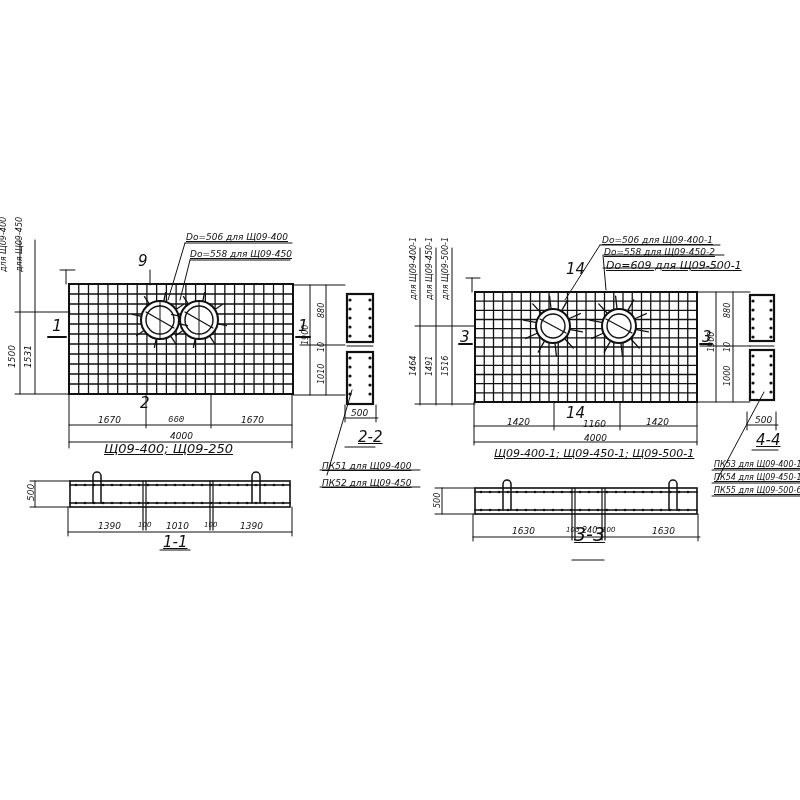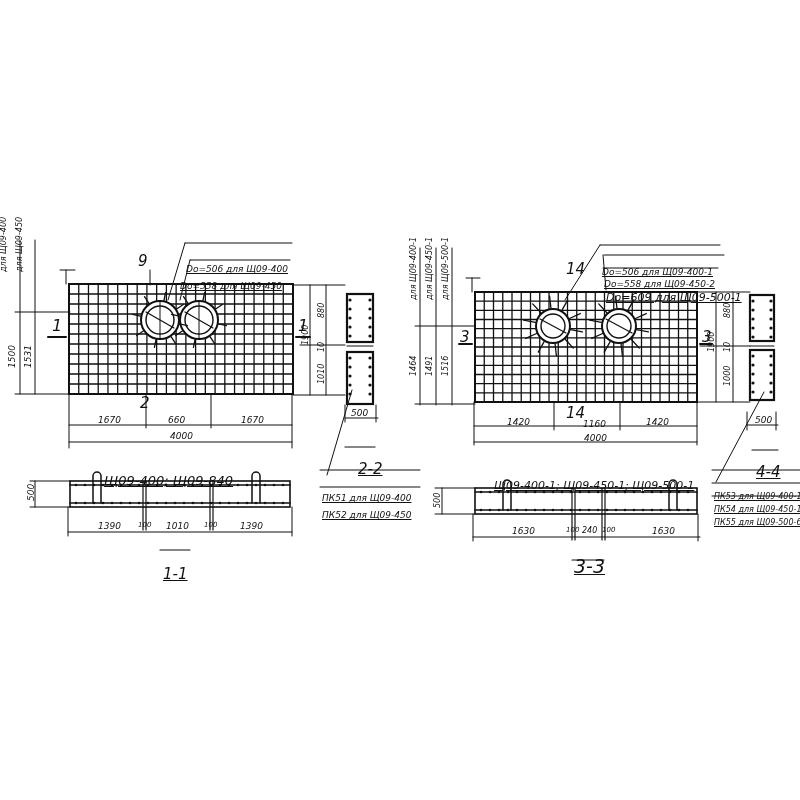--- a/index.html
+++ b/index.html
@@ -1,19 +1,19 @@
 <!DOCTYPE html>
 <html><head>
 <meta charset="utf-8">
 <style>
   html,body{margin:0;padding:0;background:#ffffff;}
   body{width:800px;height:800px;position:relative;overflow:hidden;font-family:"DejaVu Sans",sans-serif;}
   #canvas{position:absolute;left:0;top:0;width:800px;height:800px;}
   .lbl{position:absolute;font-family:"DejaVu Sans",sans-serif;font-style:italic;color:#111;white-space:nowrap;line-height:1;}
-  .u{text-decoration:underline;margin-top:32px;}
+  .u{text-decoration:underline;}
 </style>
 </head>
 <body>
 
 <div id="canvas">
   <svg id="art" width="800" height="800" viewBox="0 0 800 800">
     <g stroke="#111" fill="none" stroke-linecap="round">
 
       <g>
         <rect x="69" y="284" width="224" height="110" stroke-width="2"></rect>
@@ -424,36 +424,36 @@
         <line x1="473" y1="537" x2="700" y2="537" stroke-width="1"></line>
         <line x1="473" y1="514" x2="473" y2="541" stroke-width="1"></line>
         <line x1="698" y1="514" x2="698" y2="541" stroke-width="1"></line>
         <line x1="572" y1="560" x2="604" y2="560" stroke-width="1.2"></line>
       </g>
     </g>
   </svg>
 
   
   <span class="lbl u" style="left:186px;top:233px;font-size:9px;">Dо=506 для Щ09-400</span>
-  <span class="lbl u" style="left:180px;top:250px;font-size:9px;text-align:center;">Dо=558 для Щ09-450</span>
+  <span class="lbl u" style="left:190px;top:250px;font-size:9px;text-align:center;">Dо=558 для Щ09-450</span>
   <span class="lbl" style="left:138px;top:254px;font-size:15px;">9</span>
   <span class="lbl" style="left:52px;top:318px;font-size:16px;">1</span>
   <span class="lbl" style="left:298px;top:318px;font-size:16px;">1</span>
   <span class="lbl" style="left:140px;top:396px;font-size:15px;">2</span>
 
   <span class="lbl" style="left:0px;top:272px;font-size:8px;transform:rotate(-90deg);transform-origin:left top;">для Щ09-400</span>
   <span class="lbl" style="left:16px;top:272px;font-size:8px;transform:rotate(-90deg);transform-origin:left top;">для Щ09-450</span>
   <span class="lbl" style="left:8px;top:368px;font-size:9px;transform:rotate(-90deg);transform-origin:left top;">1500</span>
   <span class="lbl" style="left:24px;top:368px;font-size:9px;transform:rotate(-90deg);transform-origin:left top;">1531</span>
 
   <span class="lbl" style="left:98px;top:416px;font-size:9px;">1670</span>
-  <span class="lbl" style="left:168px;top:416px;font-size:9px;">660</span>
+  <span class="lbl" style="left:168px;top:416px;font-size:9px;font-family:Liberation Mono, monospace;">660</span>
   <span class="lbl" style="left:241px;top:416px;font-size:9px;">1670</span>
   <span class="lbl" style="left:170px;top:432px;font-size:9px;">4000</span>
-  <span class="lbl u" style="left:104px;top:442px;font-size:13px;">Щ09-400; Щ09-840</span>
+  <span class="lbl u" style="left:104px;top:442px;font-size:13px;">Щ09-400; Щ09-250</span>
 
   <span class="lbl" style="left:302px;top:345px;font-size:8px;transform:rotate(-90deg);transform-origin:left top;">1900</span>
   <span class="lbl" style="left:318px;top:318px;font-size:8px;transform:rotate(-90deg);transform-origin:left top;">880</span>
   <span class="lbl" style="left:318px;top:352px;font-size:8px;transform:rotate(-90deg);transform-origin:left top;">10</span>
   <span class="lbl" style="left:318px;top:384px;font-size:8px;transform:rotate(-90deg);transform-origin:left top;">1010</span>
 
   <span class="lbl" style="left:351px;top:409px;font-size:9px;">500</span>
   <span class="lbl u" style="left:358px;top:430px;font-size:15px;">2-2</span>
   <span class="lbl u" style="left:322px;top:462px;font-size:9px;">ПК51 для Щ09-400</span>
   <span class="lbl u" style="left:322px;top:479px;font-size:9px;">ПК52 для Щ09-450</span>

